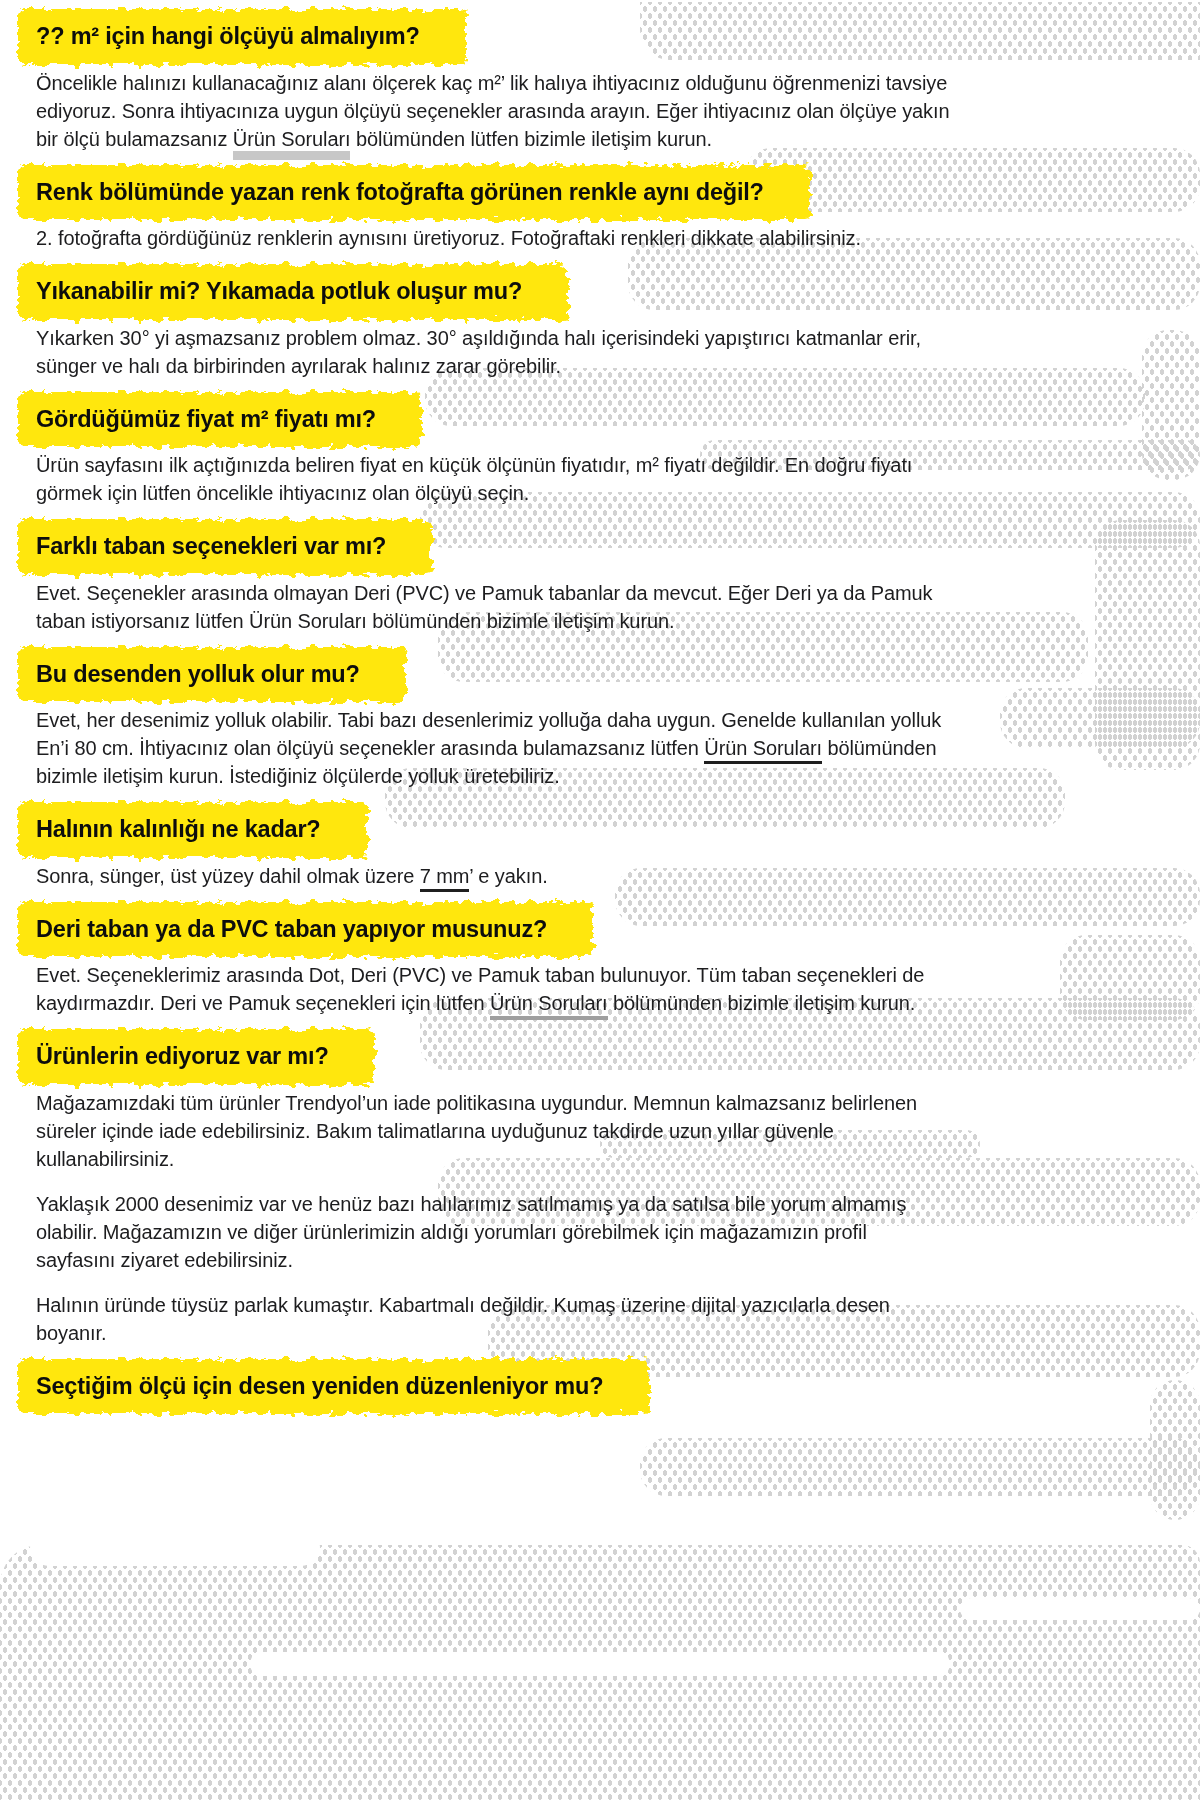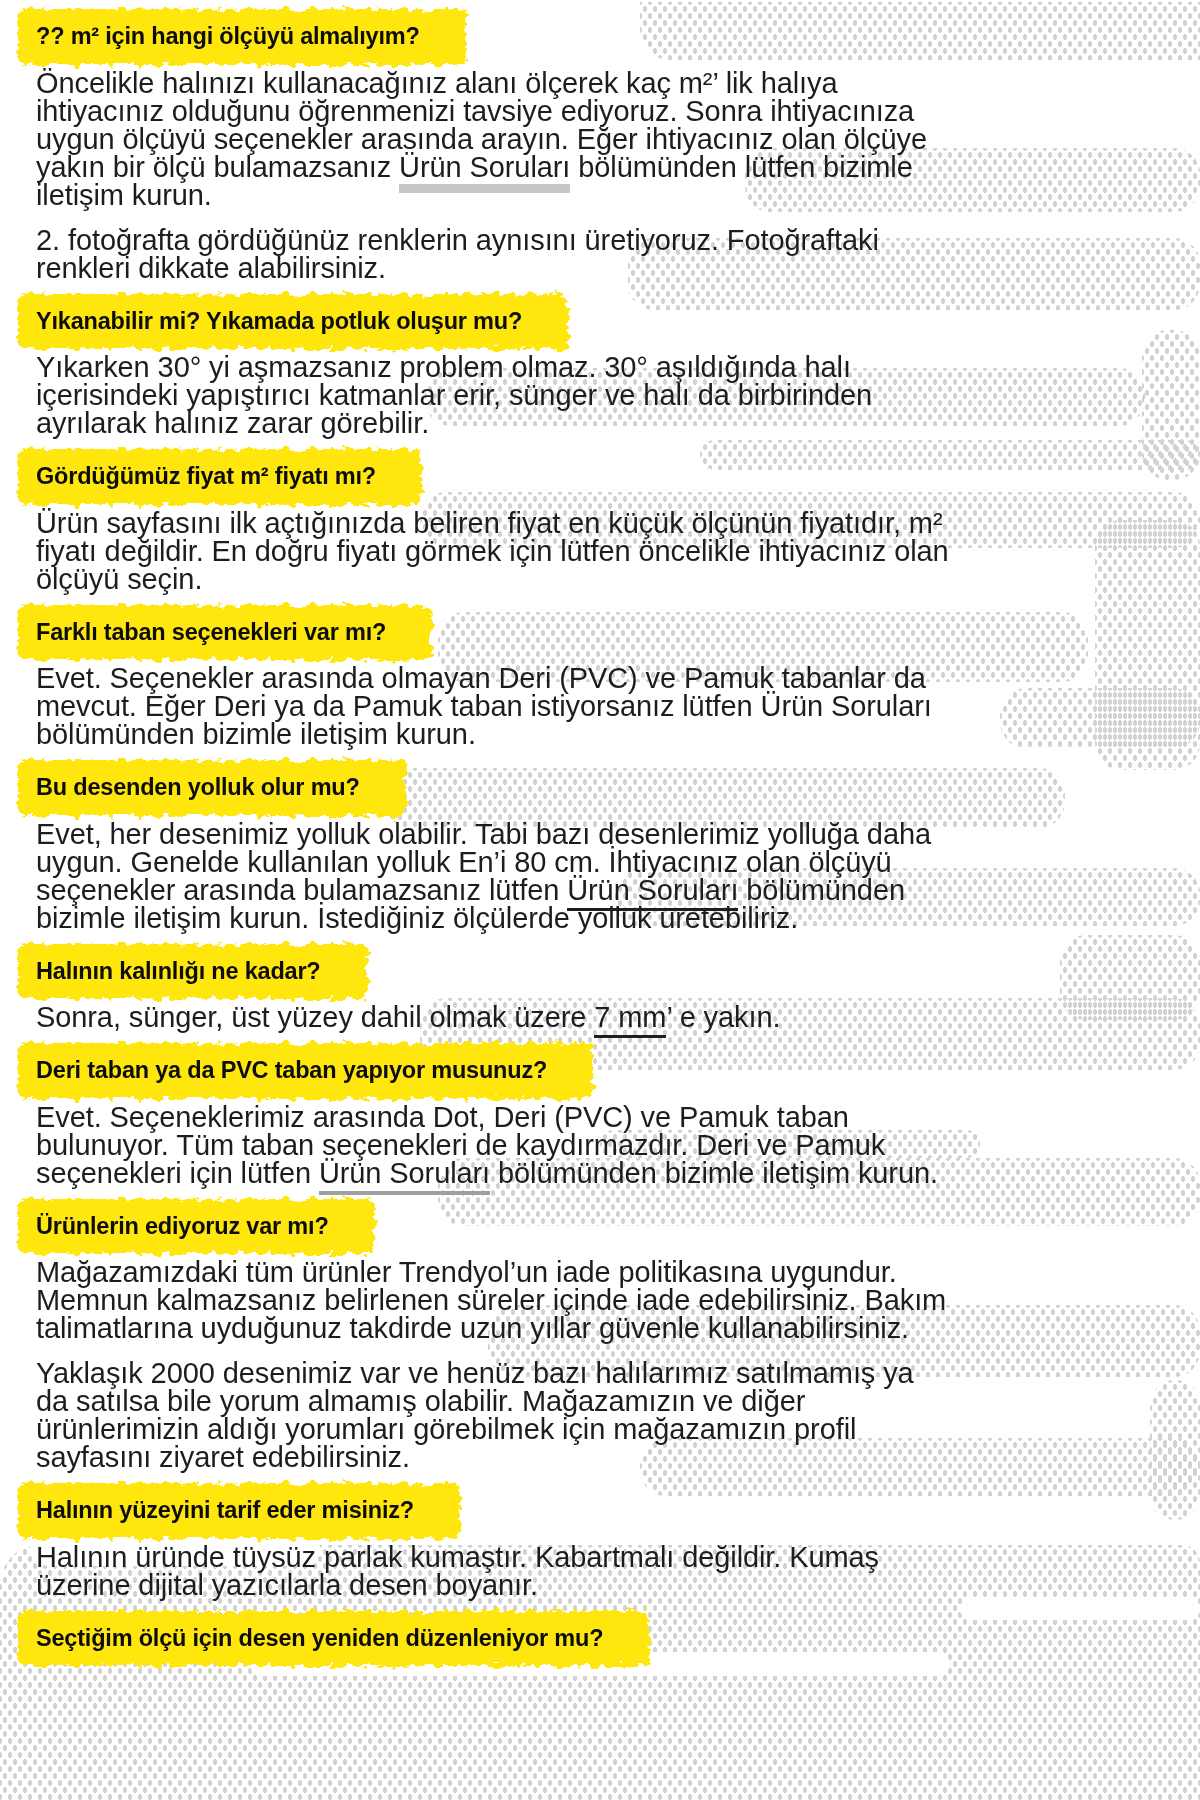--- a/index.html
+++ b/index.html
@@ -76,21 +76,21 @@
   }
   .q::before{
     content:"";
     position:absolute;z-index:-1;
     top:-5px;bottom:-5px;left:-18px;right:-46px;
     background:var(--hl);
     border-radius:6px;
     filter:url(#crayon);
   }
   .a{
-    font-size:29px;
+    font-size:20px;
     line-height:28px;
     font-weight:500;
     letter-spacing:-0.1px;
     color:var(--txt);
     margin:0 0 17px 0;
     max-width:1132px;
   }
   .u-black{border-bottom:3px solid #1f1f1f;padding-bottom:2px;}
   .u-gray{border-bottom:4px solid #9f9f9f;padding-bottom:2px;}
   .u-thickgray{border-bottom:9px solid #c7c7c7;padding-bottom:1px;}
@@ -134,20 +134,21 @@
     <div class="white-streak s3"></div>
   </div>
 
   <main class="faq" id="faq-list">
   <section class="faq-item">
     <h2 class="q"><span class="q-text">?? m² için hangi ölçüyü almalıyım?</span></h2>
     <p class="a"><span>Öncelikle halınızı kullanacağınız alanı ölçerek kaç m²’ lik halıya ihtiyacınız olduğunu öğrenmenizi tavsiye ediyoruz. Sonra ihtiyacınıza uygun ölçüyü seçenekler arasında arayın. Eğer ihtiyacınız olan ölçüye yakın bir ölçü bulamazsanız </span><span class="u-thickgray">Ürün Soruları</span><span> bölümünden lütfen bizimle iletişim kurun.</span></p>
   </section>
 
   <section class="faq-item">
+    <h2 class="q"><span class="q-text">Renk bölümünde yazan renk fotoğrafta görünen renkle aynı değil?</span></h2>
     <p class="a"><span>2. fotoğrafta gördüğünüz renklerin aynısını üretiyoruz. Fotoğraftaki renkleri dikkate alabilirsiniz.</span></p>
   </section>
 
   <section class="faq-item">
     <h2 class="q"><span class="q-text">Yıkanabilir mi? Yıkamada potluk oluşur mu?</span></h2>
     <p class="a"><span>Yıkarken 30° yi aşmazsanız problem olmaz. 30° aşıldığında halı içerisindeki yapıştırıcı katmanlar erir, sünger ve halı da birbirinden ayrılarak halınız zarar görebilir.</span></p>
   </section>
 
   <section class="faq-item">
     <h2 class="q"><span class="q-text">Gördüğümüz fiyat m² fiyatı mı?</span></h2>
@@ -177,21 +178,20 @@
   <section class="faq-item">
     <h2 class="q"><span class="q-text">Ürünlerin ediyoruz var mı?</span></h2>
     <p class="a"><span>Mağazamızdaki tüm ürünler Trendyol’un iade politikasına uygundur. Memnun kalmazsanız belirlenen süreler içinde iade edebilirsiniz. Bakım talimatlarına uyduğunuz takdirde uzun yıllar güvenle kullanabilirsiniz.</span></p>
   </section>
 
   <section class="faq-item">
     <p class="a"><span>Yaklaşık 2000 desenimiz var ve henüz bazı halılarımız satılmamış ya da satılsa bile yorum almamış olabilir. Mağazamızın ve diğer ürünlerimizin aldığı yorumları görebilmek için mağazamızın profil sayfasını ziyaret edebilirsiniz.</span></p>
   </section>
 
   <section class="faq-item">
-    <h2 class="q"><span class="q-text">Halının yüzeyini tarif eder misiniz?</span></h2>
     <p class="a"><span>Halının üründe tüysüz parlak kumaştır. Kabartmalı değildir. Kumaş üzerine dijital yazıcılarla desen boyanır.</span></p>
   </section>
 
   <section class="faq-item">
     <h2 class="q"><span class="q-text">Seçtiğim ölçü için desen yeniden düzenleniyor mu?</span></h2>
   </section>
 </main>
 </div>
 
 </body></html>

